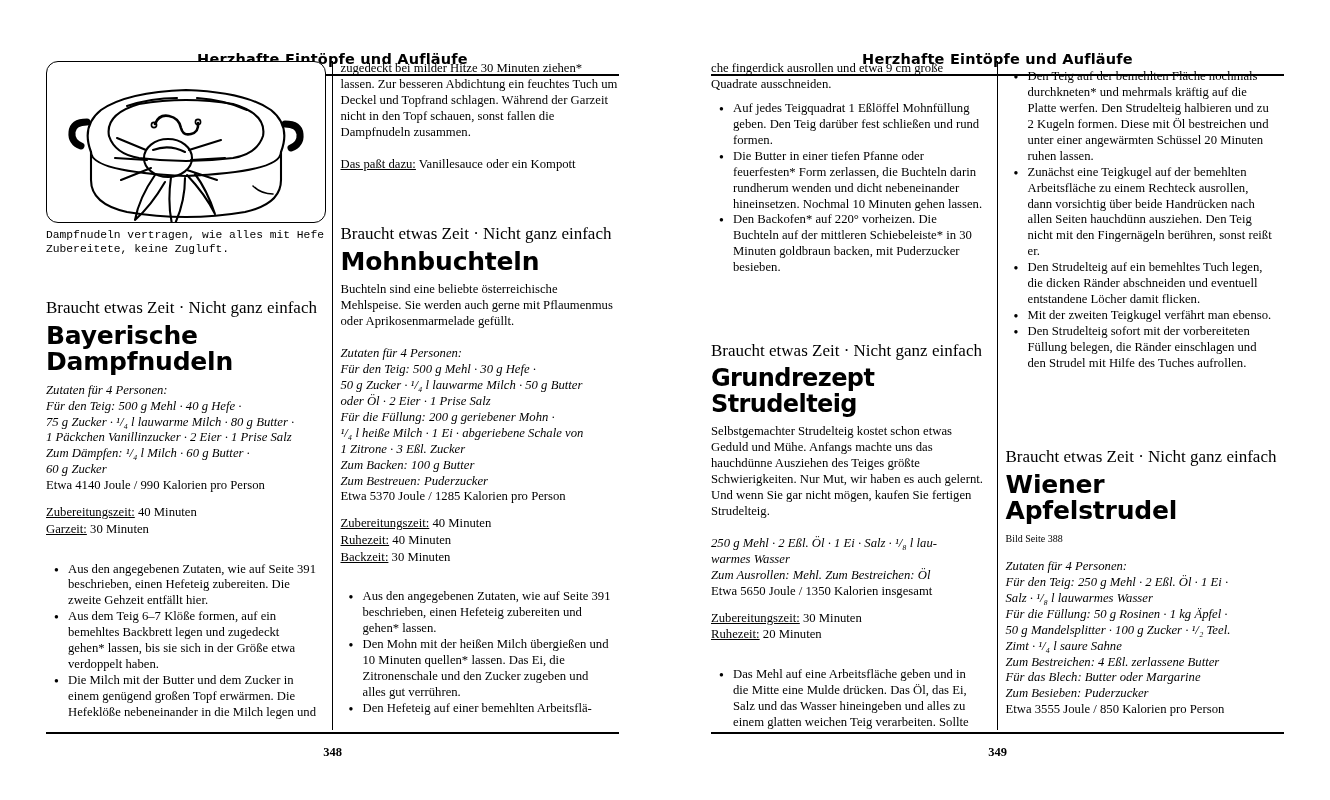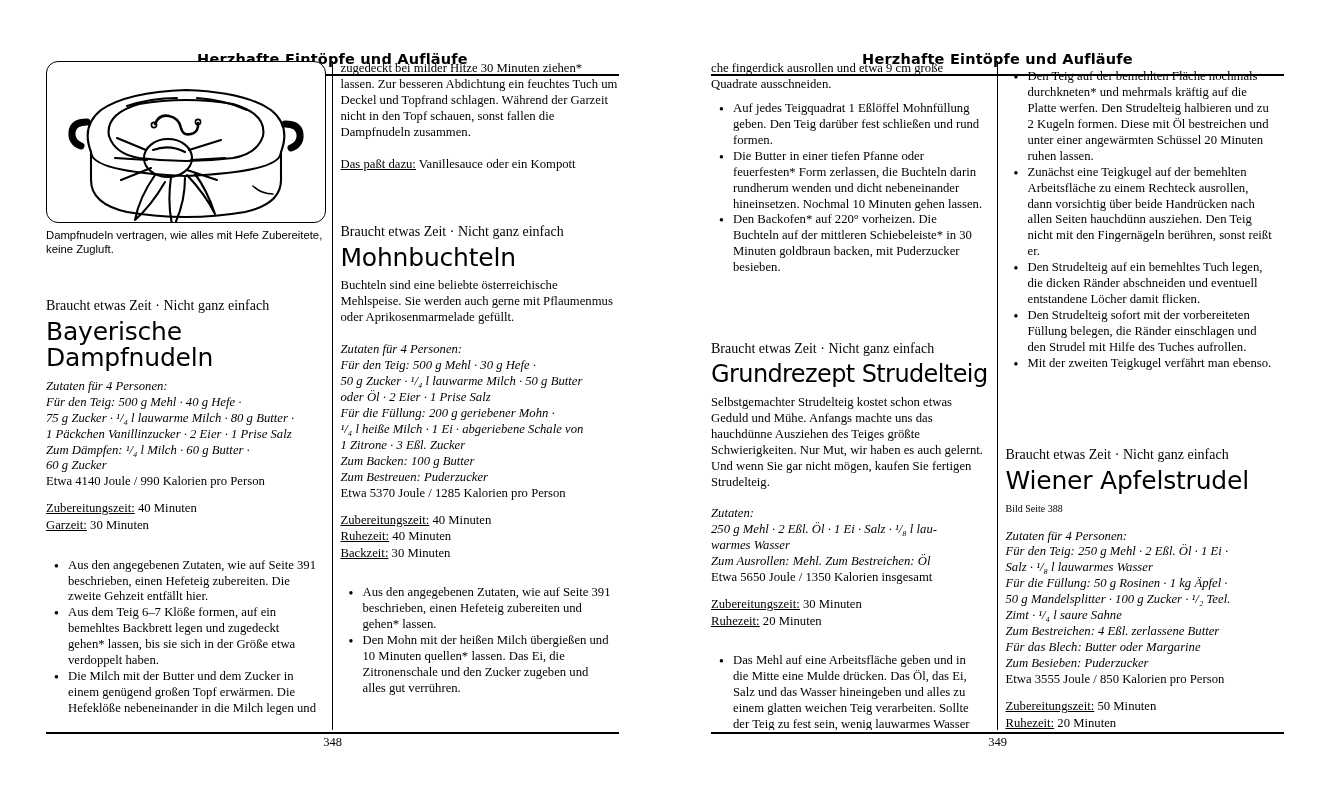--- a/index.html
+++ b/index.html
@@ -52,26 +52,26 @@
   }
   .rule-bottom {
     border-top: 2px solid #000;
     width: 100%;
     position: absolute;
     left: 0;
     bottom: 28px;
   }
   .folio {
     position: absolute;
-    bottom: 12px;
+    bottom: 2px;
     left: 0;
     width: 100%;
     text-align: center;
     font-size: 12.5px;
-    font-weight: normal;
+    font-weight: bold;
     font-family: "Liberation Serif", serif;
     margin-top: 12px;
   }
   .cols {
     position: absolute;
     top: 9px;
     bottom: 32px;
     left: 0;
     right: 0;
     display: flex;
@@ -125,27 +125,27 @@
   .pairs-line {
     font-size: 12.7px;
     line-height: 1.255;
   }
   .pairs-line .lbl {
     text-decoration: underline;
     margin-top: 8px;
   }
 
   .tagline {
-    font-size: 14px;
+    font-size: 17px;
     line-height: 1.3;
   }
 
   .recipe-title {
     font-family: "DejaVu Sans", sans-serif;
-    font-weight: normal;
+    font-weight: bold;
     font-size: 25px;
     line-height: 1.06;
     letter-spacing: -0.2px;
     margin: 4px 0 7px 0;
   }
   .recipe-title.wide {
     font-size: 24px;
     letter-spacing: -0.6px;
   }
   .subcap {
@@ -180,21 +180,21 @@
     box-sizing: border-box;
     position: relative;
     overflow: hidden;
     background: #fff;
   }
   .figure svg { display: block; }
   .figcaption {
     font-size: 11.3px;
     line-height: 1.22;
     margin-top: 6px;
-    font-family: Liberation Sans, sans-serif;
+    font-family: Liberation Mono, monospace;
   }
 </style>
 </head>
 <body>
 
 <div class="spread">
 
   <div class="page left">
     <div class="page-inner">
       <div class="running-head">Herzhafte Eintöpfe und Aufläufe</div>
@@ -319,20 +319,21 @@
             <div><span class="lbl">Zubereitungszeit:</span> <span>40 Minuten</span></div>
             <div><span class="lbl">Ruhezeit:</span> <span>40 Minuten</span></div>
             <div><span class="lbl">Backzeit:</span> <span>30 Minuten</span></div>
           </div>
 
           <div class="gap-m"></div>
 
           <ul class="bullet-list">
             <li>Aus den angegebenen Zutaten, wie auf Seite 391 beschrieben, einen Hefeteig zubereiten und gehen* lassen.</li>
             <li>Den Mohn mit der heißen Milch übergießen und 10 Minuten quellen* lassen. Das Ei, die Zitronenschale und den Zucker zugeben und alles gut verrühren.</li>
+            <li>Den Hefeteig auf einer bemehlten Arbeitsflä-</li>
           </ul>
         </div>
       </div>
 
       <div class="rule-bottom"></div>
       <div class="folio">348</div>
     </div>
   </div>
 
   <div class="page right">
@@ -356,21 +357,20 @@
 
           <div class="tagline">Braucht etwas Zeit  ·  Nicht ganz einfach</div>
 
           <div class="recipe-title wide">Grundrezept Strudelteig</div>
 
           <div class="body-text">Selbstgemachter Strudelteig kostet schon etwas Geduld und Mühe. Anfangs machte uns das hauchdünne Ausziehen des Teiges größte Schwierigkeiten. Nur Mut, wir haben es auch gelernt. Und wenn Sie gar nicht mögen, kaufen Sie fertigen Strudelteig.</div>
 
           <div class="gap-m"></div>
 
           <div class="ingredients">
-            <div>Zutaten:</div>
             <div>250 g Mehl  ·  2 Eßl. Öl  ·  1 Ei  ·  Salz  ·  ¹/₈ l lau-</div>
             <div>warmes Wasser</div>
             <div>Zum Ausrollen: Mehl. Zum Bestreichen: Öl</div>
             <div class="kcal">Etwa 5650 Joule / 1350 Kalorien insgesamt</div>
           </div>
 
           <div class="gap-s"></div>
 
           <div class="times">
             <div><span class="lbl">Zubereitungszeit:</span> <span>30 Minuten</span></div>
@@ -382,22 +382,22 @@
           <ul class="bullet-list">
             <li>Das Mehl auf eine Arbeitsfläche geben und in die Mitte eine Mulde drücken. Das Öl, das Ei, Salz und das Wasser hineingeben und alles zu einem glatten weichen Teig verarbeiten. Sollte der Teig zu fest sein, wenig lauwarmes Wasser zugeben.</li>
           </ul>
         </div>
 
         <div class="col second">
           <ul class="bullet-list">
             <li>Den Teig auf der bemehlten Fläche nochmals durchkneten* und mehrmals kräftig auf die Platte werfen. Den Strudelteig halbieren und zu 2 Kugeln formen. Diese mit Öl bestreichen und unter einer angewärmten Schüssel 20 Minuten ruhen lassen.</li>
             <li>Zunächst eine Teigkugel auf der bemehlten Arbeitsfläche zu einem Rechteck ausrollen, dann vorsichtig über beide Handrücken nach allen Seiten hauchdünn ausziehen. Den Teig nicht mit den Fingernägeln berühren, sonst reißt er.</li>
             <li>Den Strudelteig auf ein bemehltes Tuch legen, die dicken Ränder abschneiden und eventuell entstandene Löcher damit flicken.</li>
+            <li>Mit der zweiten Teigkugel verfährt man ebenso.</li>
             <li>Den Strudelteig sofort mit der vorbereiteten Füllung belegen, die Ränder einschlagen und den Strudel mit Hilfe des Tuches aufrollen.</li>
-            <li>Mit der zweiten Teigkugel verfährt man ebenso.</li>
           </ul>
 
           <div class="gap-xl"></div>
           <div class="gap-l"></div>
 
           <div class="tagline">Braucht etwas Zeit  ·  Nicht ganz einfach</div>
 
           <div class="recipe-title">Wiener Apfelstrudel</div>
 
           <div class="subcap">Bild Seite 388</div>

